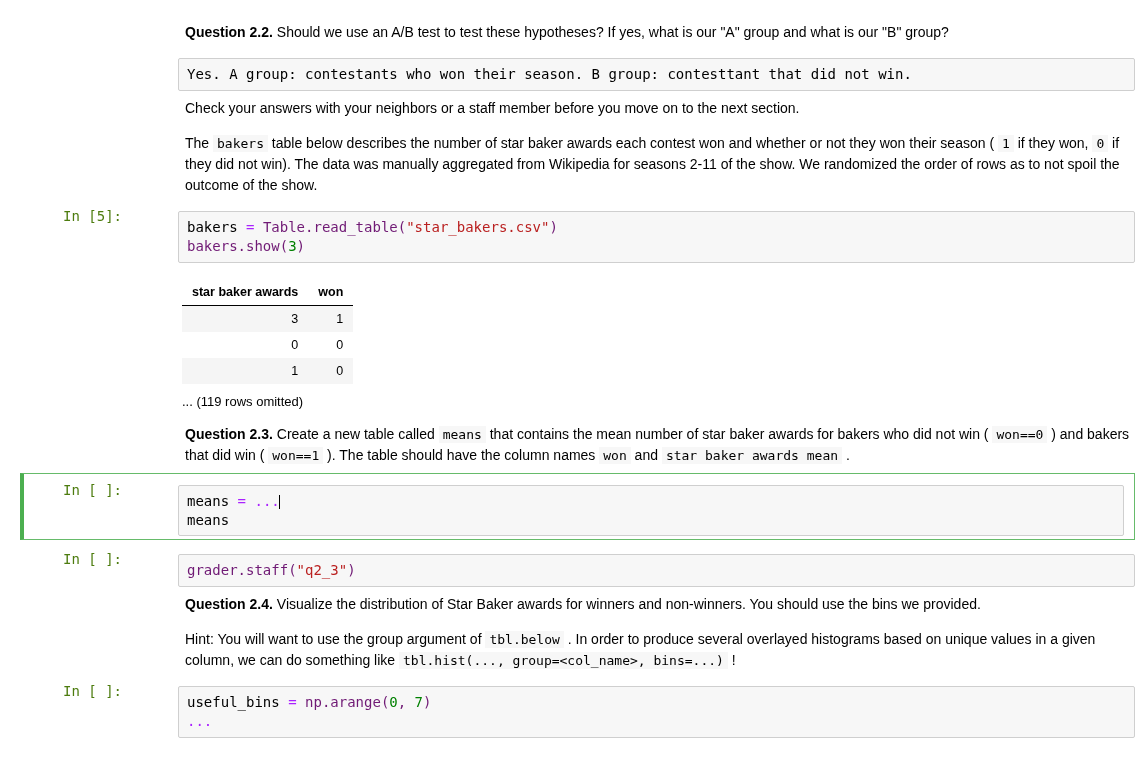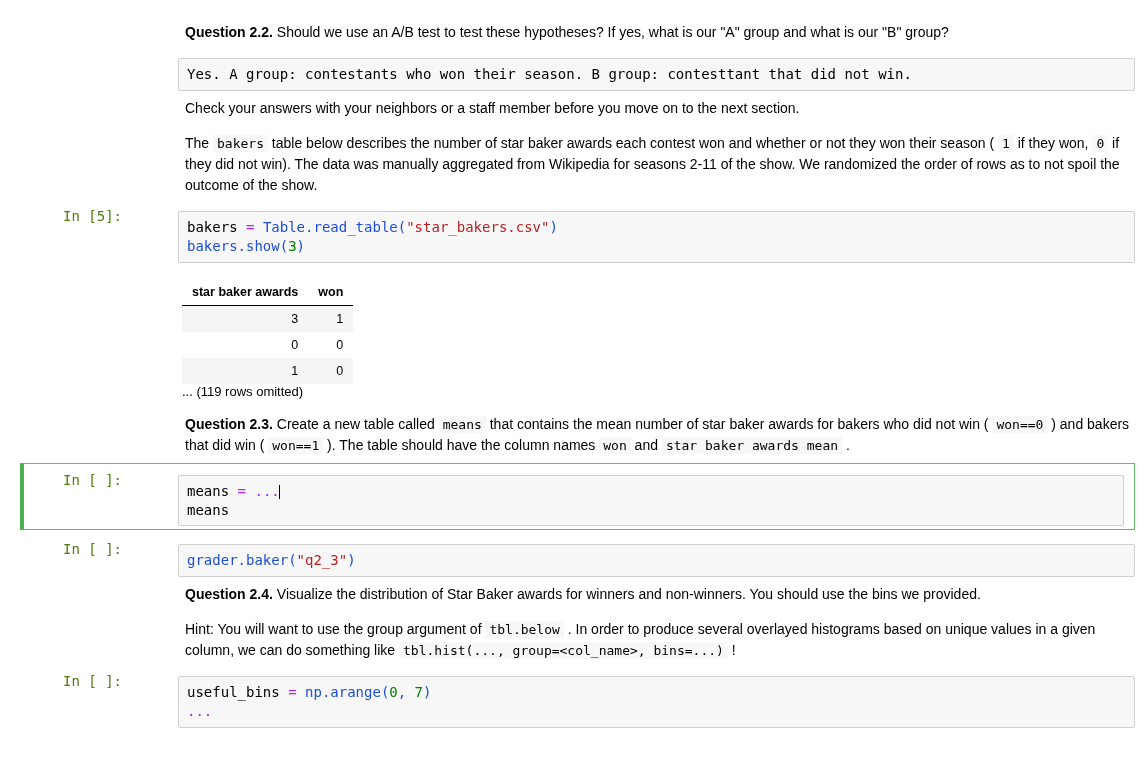--- a/index.html
+++ b/index.html
@@ -84,26 +84,27 @@
     border-bottom: 1px solid #000;
   }
   table.data-table td {
     text-align: right;
     padding: 6px 10px;
   }
   table.data-table tbody tr:nth-child(odd) td {
     background: #f5f5f5;
   }
   .omitted {
+    margin-top: 10px;
     font-size: 13px;
   }
   
   .s-var { color: #000; }
   .s-op { color: #AA22FF; }
-  .s-name { color: #1d4ed8; }
+  .s-name { color: #701a75; }
   .s-str { color: #BA2121; }
   .s-num { color: #008000; }
   .cursor {
     display: inline-block;
     width: 1px;
     height: 14px;
     background: #000;
     vertical-align: text-bottom;
     margin-left: -1px;
   }
@@ -194,21 +195,21 @@
       <div class="input-area"><span class="s-var">means </span><span class="s-op">=</span><span> </span><span class="s-op">...</span><span class="cursor"></span>
 <span class="s-var">means</span></div>
     </div>
   </div>
 
   <div style="height:6px;"></div>
 
   <div class="cell code-cell">
     <div class="prompt-col">In [ ]:</div>
     <div class="content-col">
-      <div class="input-area"><span class="s-name">grader.baker(</span><span class="s-str">"q2_3"</span><span class="s-name">)</span></div>
+      <div class="input-area"><span class="s-name">grader.staff(</span><span class="s-str">"q2_3"</span><span class="s-name">)</span></div>
     </div>
   </div>
 
   <div class="cell text-cell">
     <div class="prompt-col"></div>
     <div class="content-col">
       <p>
         <strong class="q">Question 2.4.</strong><span> Visualize the distribution of Star Baker awards for winners and non-winners. You should use the bins we provided.</span>
       </p>
       <p>

